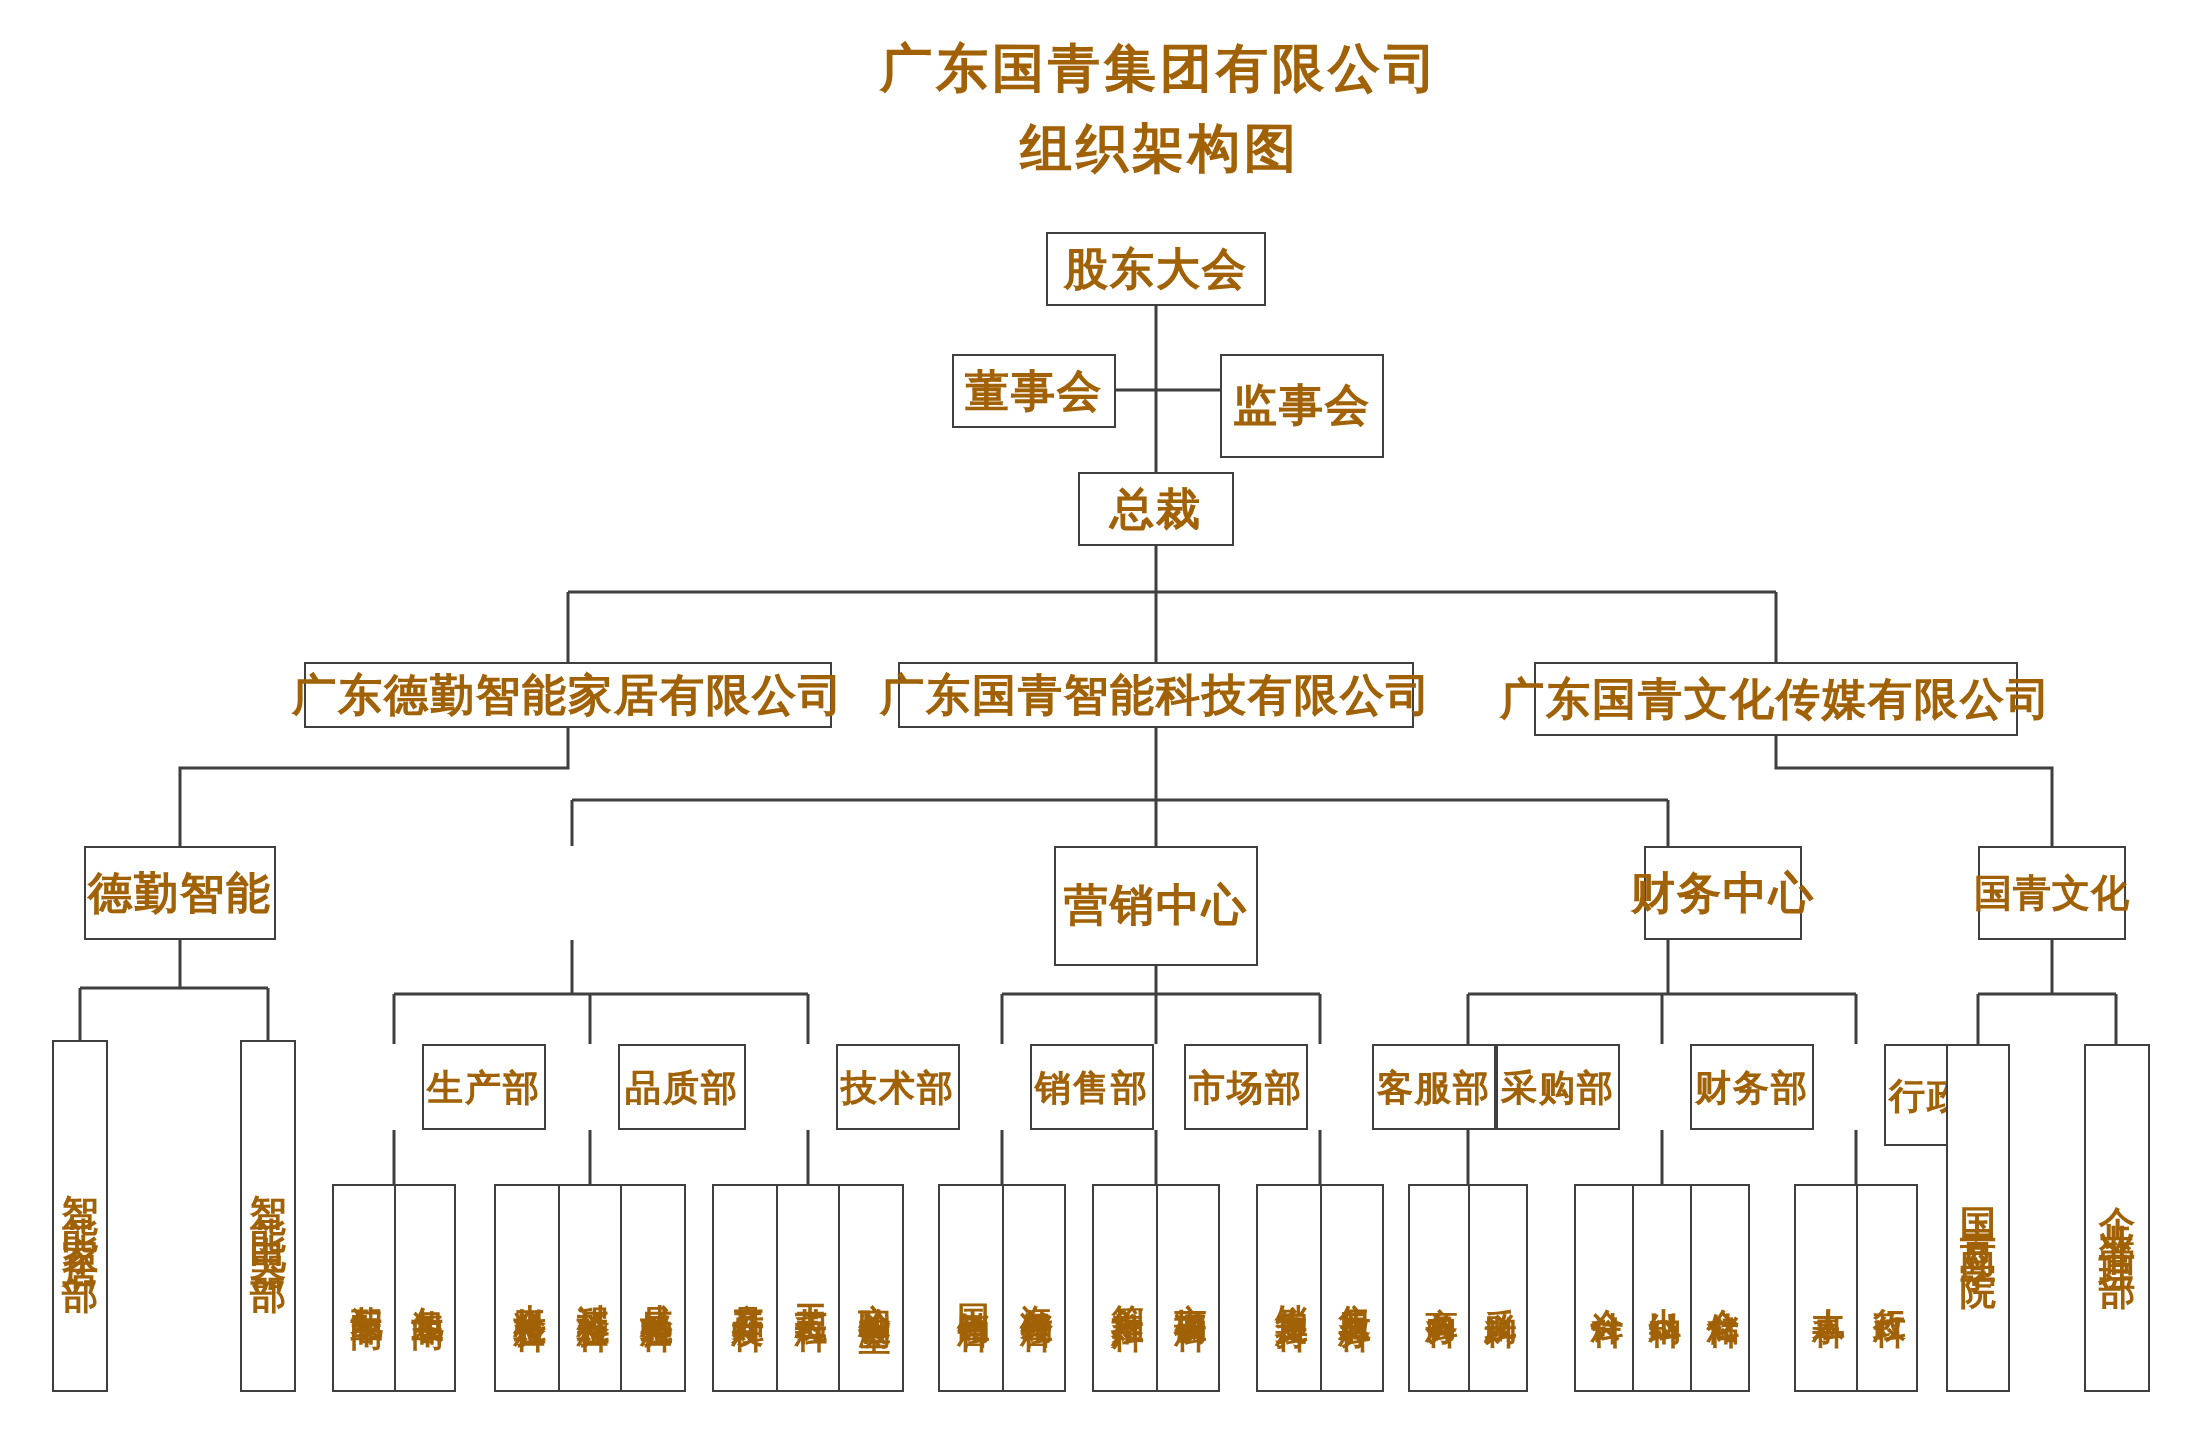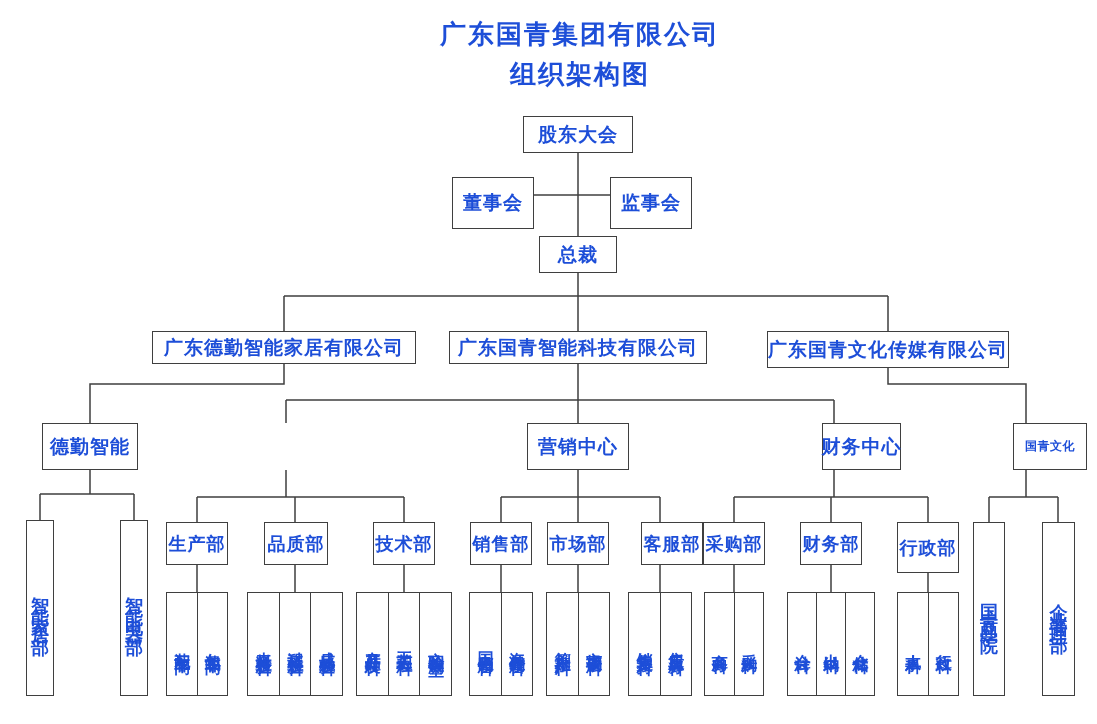--- a/index.html
+++ b/index.html
@@ -6,21 +6,21 @@
     margin: 0;
     padding: 0;
     background: #ffffff;
   }
   .canvas {
     position: relative;
     width: 1097px;
     height: 724px;
     background: #ffffff;
     font-family: "Liberation Serif", "DejaVu Serif", serif;
-    color: #1d4ed8;
+    color: #a16207;
     overflow: hidden;
   }
   .lines {
     position: absolute;
     left: 0; top: 0;
     width: 1097px; height: 724px;
     z-index: 1;
   }
   .ttl {
     position: absolute;
@@ -36,27 +36,27 @@
   .t2 { top: 57px; }
   .box {
     position: absolute;
     box-sizing: border-box;
     border: 1.6px solid #3f3f3f;
     background: #ffffff;
     display: flex;
     align-items: center;
     justify-content: center;
     font-weight: 700;
-    font-size: 19px;
+    font-size: 22px;
     letter-spacing: 1px;
     white-space: nowrap;
     z-index: 2;
   }
-  .fs16 { font-size: 12px; letter-spacing: 0.5px; margin-left: 24px; }
-  .fs18 { font-size: 18px; }
+  .fs16 { font-size: 19px; letter-spacing: 0.5px; }
+  .fs18 { font-size: 18px; margin-left: 45px; }
   .vbox {
     position: absolute;
     box-sizing: border-box;
     border: 1.6px solid #3f3f3f;
     background: #ffffff;
     display: flex;
     align-items: center;
     justify-content: center;
     writing-mode: vertical-rl;
     text-orientation: upright;
@@ -119,30 +119,30 @@
       <path d="M1026 470 L1026 497 M989 497 L1058 497 M989 497 L989 522 M1058 497 L1058 522"></path>
 
       <path d="M197 565 L197 592 M295 565 L295 592 M404 565 L404 592 M501 565 L501 592 M578 565 L578 592 M660 565 L660 592 M734 565 L734 592 M831 565 L831 592 M928 565 L928 592"></path>
     </g>
   </svg>
 
   <div class="ttl t1">广东国青集团有限公司</div>
   <div class="ttl t2">组织架构图</div>
 
   <div class="box" style="left:523px;top:116px;width:110px;height:37px">股东大会</div>
-  <div class="box" style="left:452px;top:177px;width:82px;height:52px">董事会</div>
+  <div class="box" style="left:476px;top:177px;width:82px;height:37px">董事会</div>
   <div class="box" style="left:610px;top:177px;width:82px;height:52px">监事会</div>
   <div class="box" style="left:539px;top:236px;width:78px;height:37px">总裁</div>
 
   <div class="box" style="left:152px;top:331px;width:264px;height:33px">广东德勤智能家居有限公司</div>
   <div class="box" style="left:449px;top:331px;width:258px;height:33px">广东国青智能科技有限公司</div>
   <div class="box" style="left:767px;top:331px;width:242px;height:37px">广东国青文化传媒有限公司</div>
 
   <div class="box" style="left:42px;top:423px;width:96px;height:47px">德勤智能</div>
-  <div class="box" style="left:527px;top:423px;width:102px;height:47px">营销中心</div>
+  <div class="box" style="left:527px;top:423px;width:102px;height:60px">营销中心</div>
   <div class="box" style="left:822px;top:423px;width:79px;height:47px">财务中心</div>
   <div class="box fs16" style="left:989px;top:423px;width:74px;height:47px">国青文化</div>
 
   <div class="vbox" style="left:26px;top:520px;width:28px;height:176px">智能家居部</div>
   <div class="vbox" style="left:120px;top:520px;width:28px;height:176px">智能电器部</div>
 
   <div class="box fs18" style="left:166px;top:522px;width:62px;height:43px">生产部</div>
   <div class="box fs18" style="left:264px;top:522px;width:64px;height:43px">品质部</div>
   <div class="box fs18" style="left:373px;top:522px;width:62px;height:43px">技术部</div>
 

